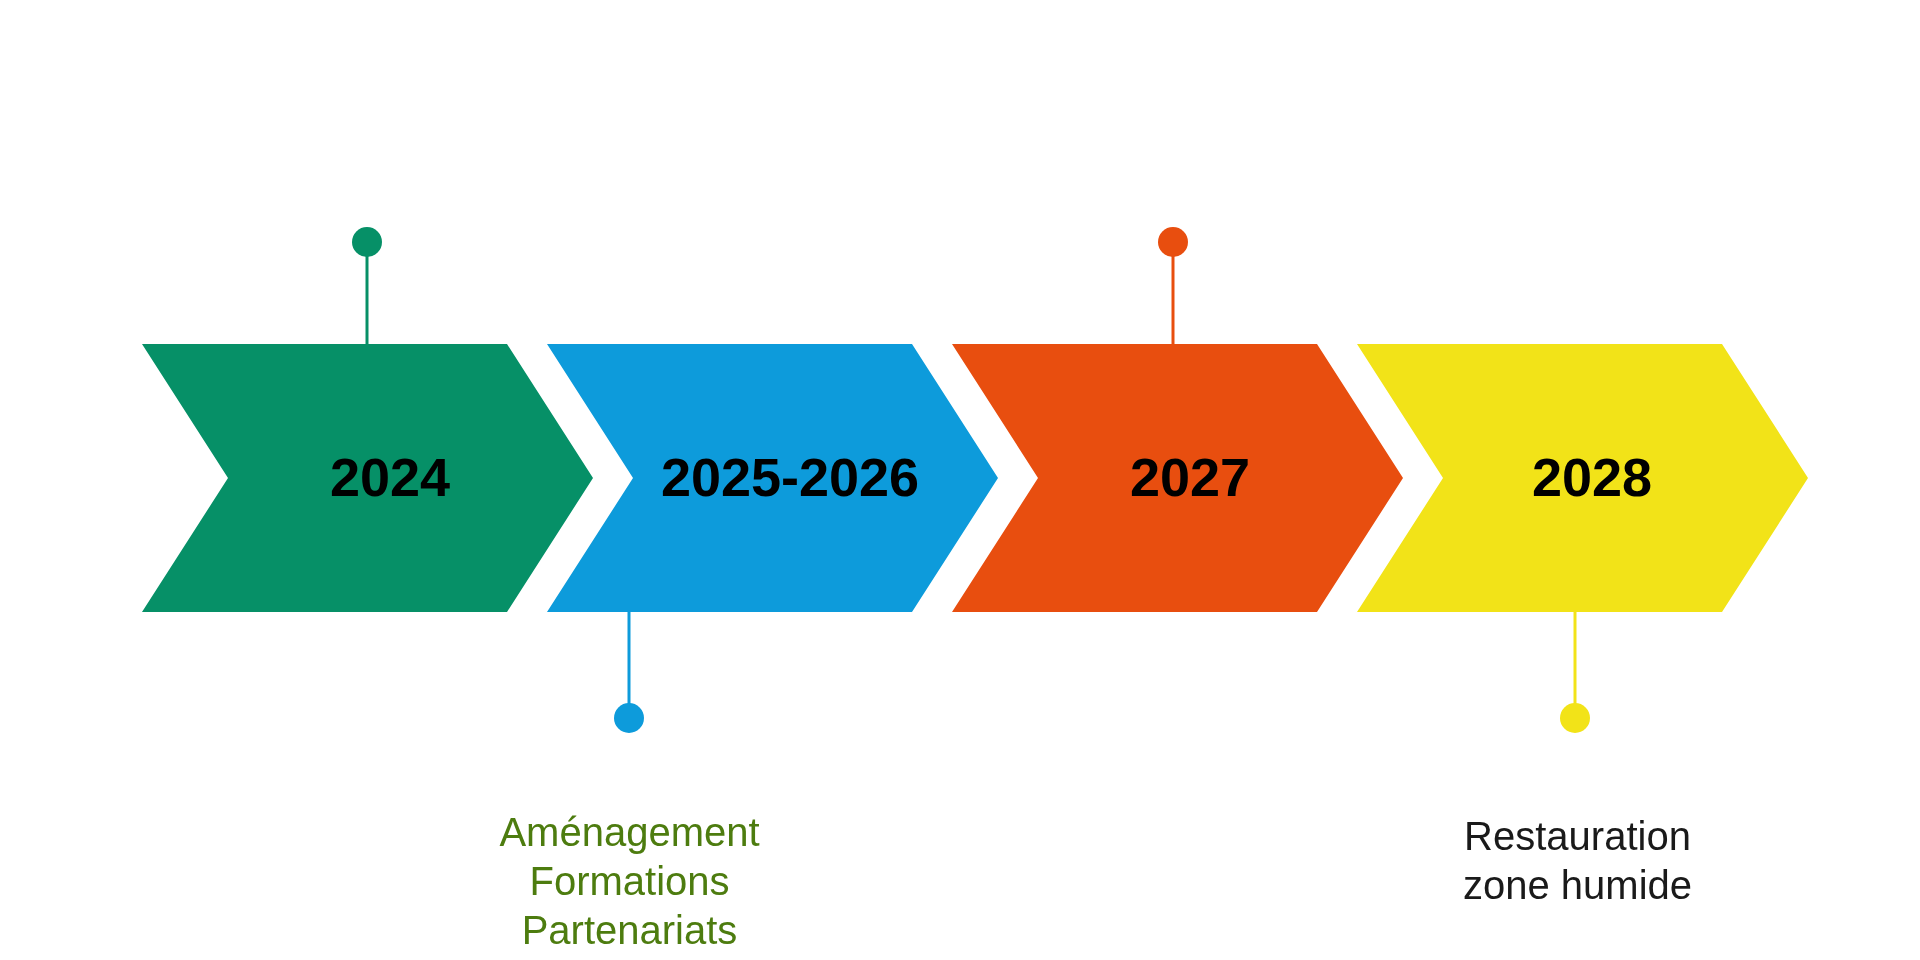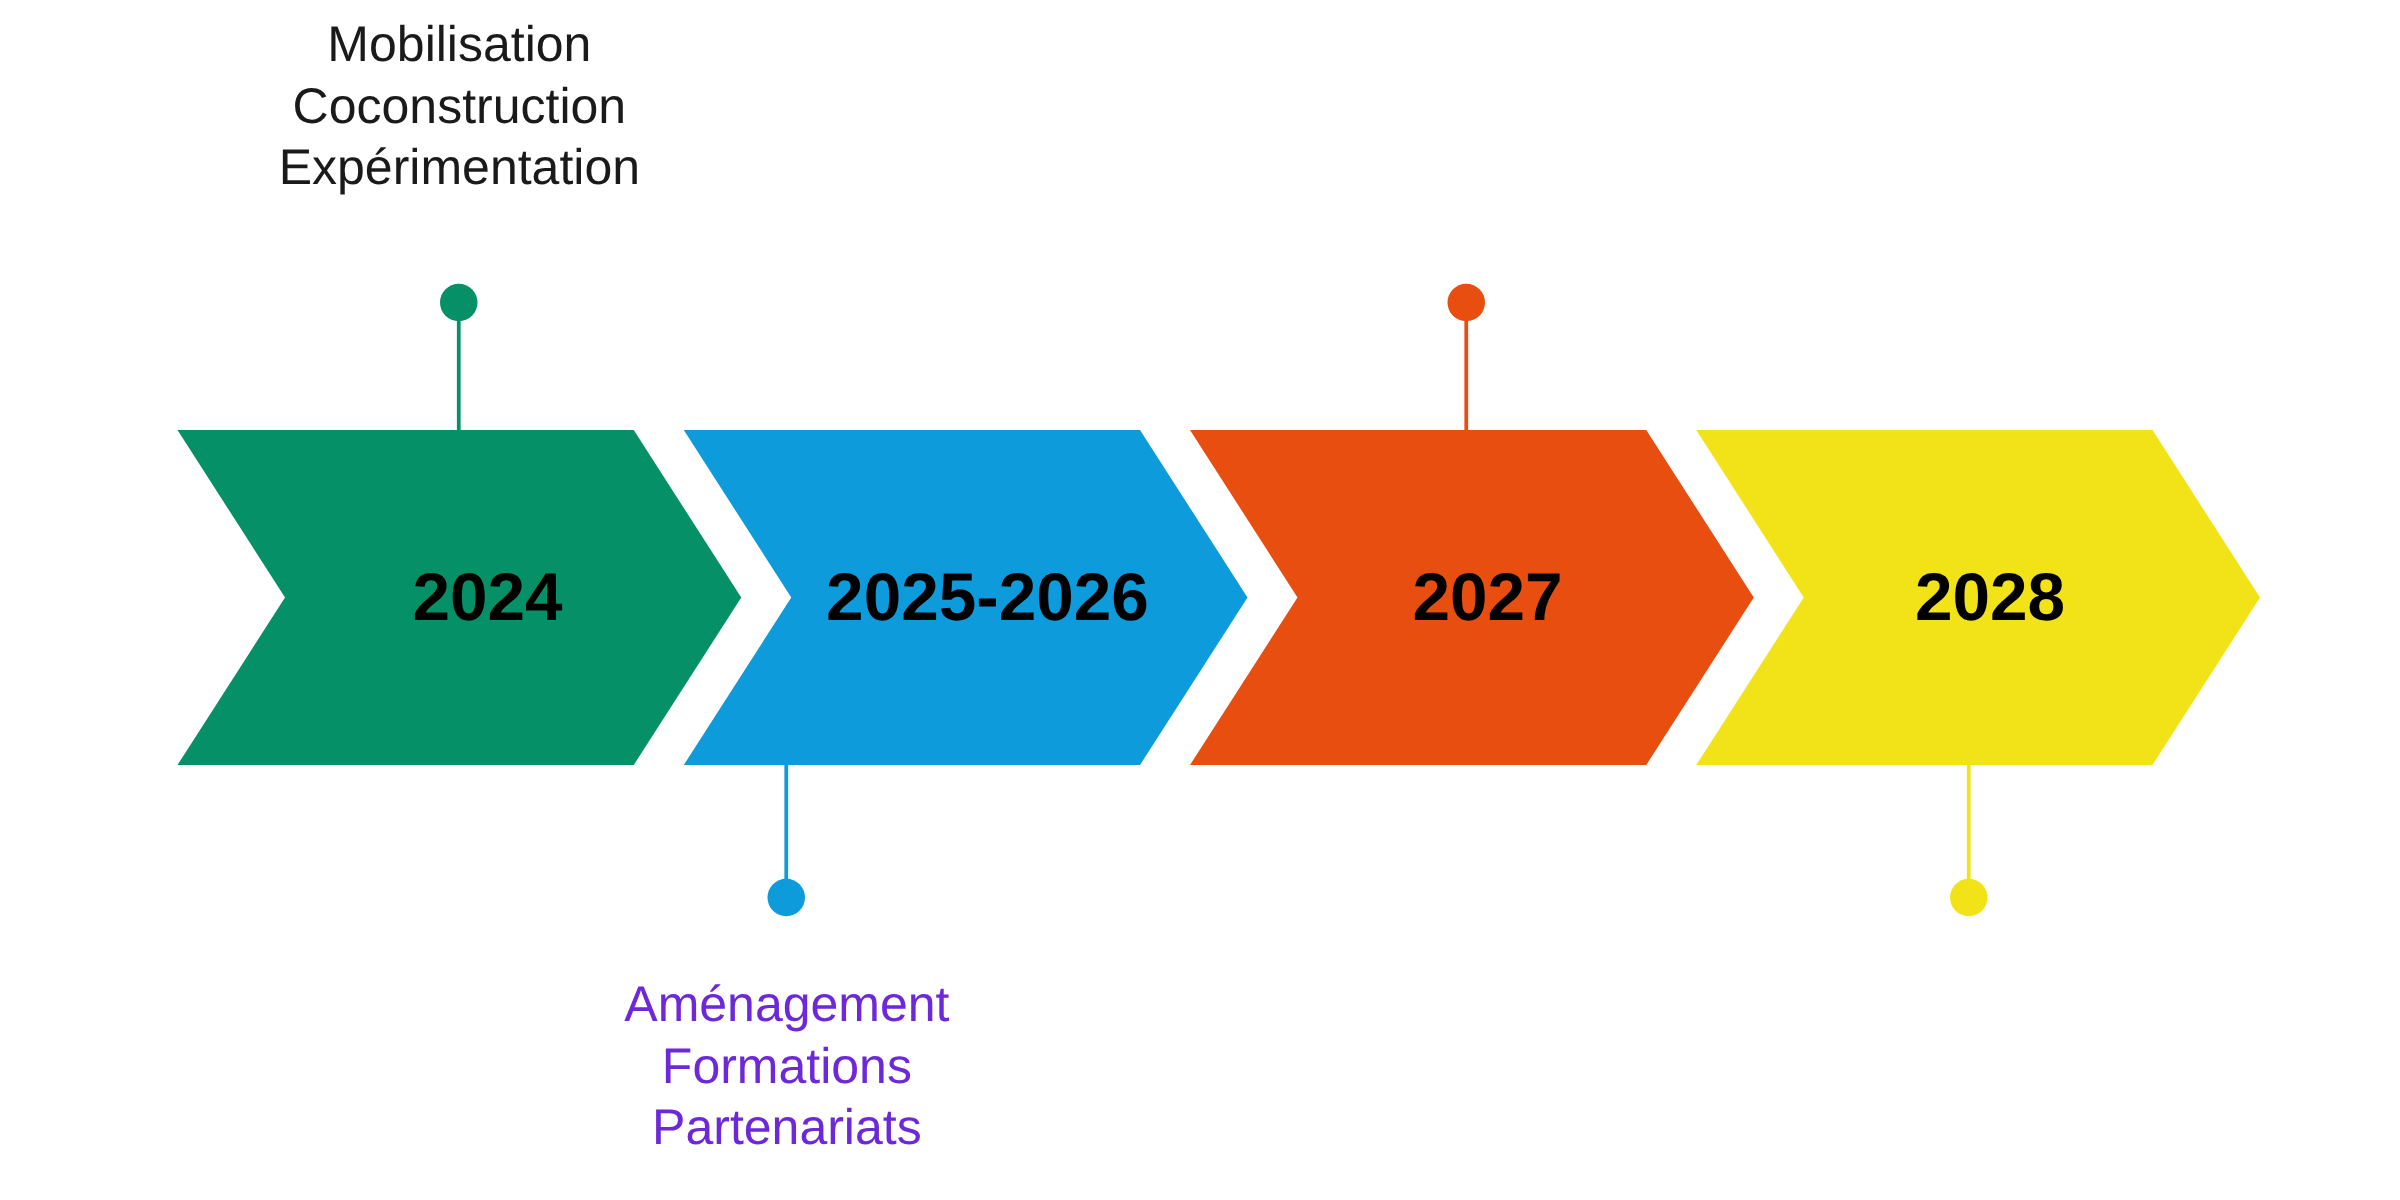--- a/index.html
+++ b/index.html
@@ -80,23 +80,22 @@
     </g>
 
     <g>
       <polygon points="1357,344 1722,344 1808,478 1722,612 1357,612 1443,478" fill="#F2E318"></polygon>
       <line x1="1575" y1="612" x2="1575" y2="715" stroke-width="3" stroke="#F2E318"></line>
       <circle cx="1575" cy="718" r="15" fill="#F2E318"></circle>
       <text class="year-label" x="1592" y="482">2028</text>
     </g>
   </svg>
 
-  <div class="caption caption-above" style="left: 90px; top: 12px; width: 555px; color: rgb(26, 26, 26);">Mobilisation
-Coconstruction
-Expérimentation</div>
 
-  <div class="caption caption-below" style="left: 352px; top: 780px; width: 555px; color: #6d28d9;">Aménagement
+  <div class="caption caption-below" style="left: 352px; top: 808px; width: 555px; color: #4d7c0f;">Aménagement
 Formations
 Partenariats</div>
 
 
+  <div class="caption caption-below" style="left: 1300px; top: 812px; width: 555px; color: rgb(26, 26, 26);">Restauration
+zone humide</div>
 
 </div>
 
 </body></html>

